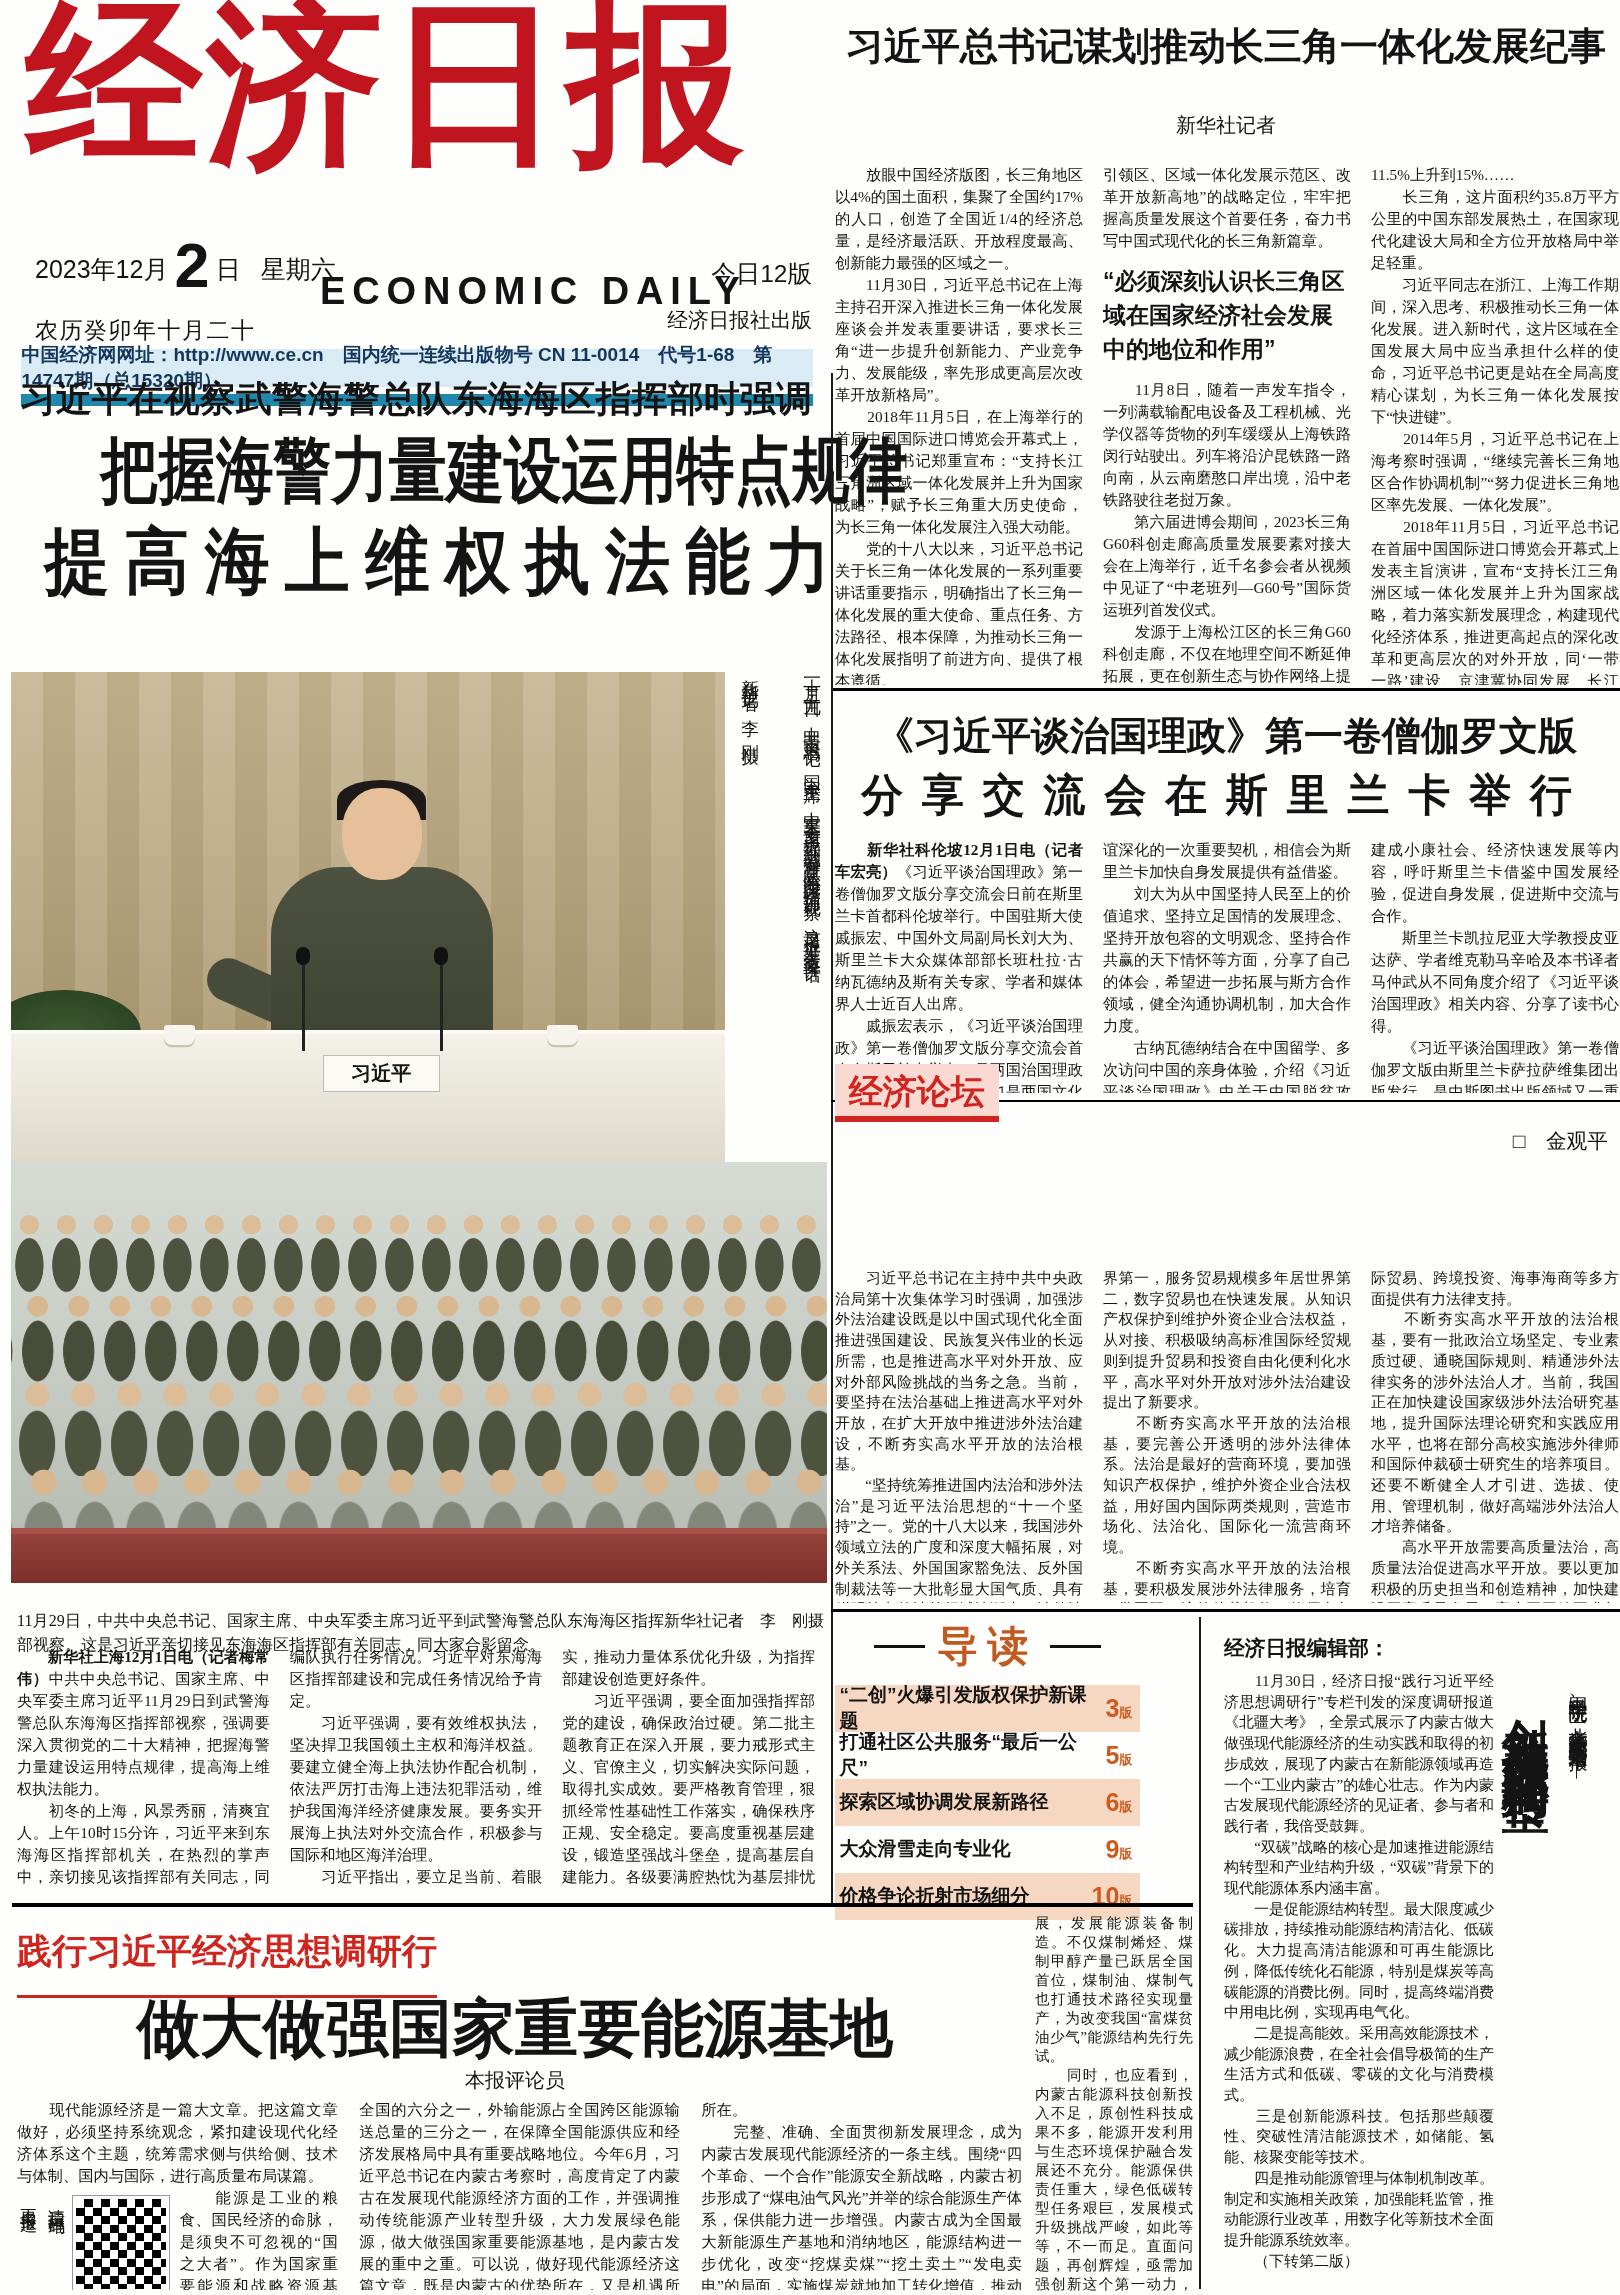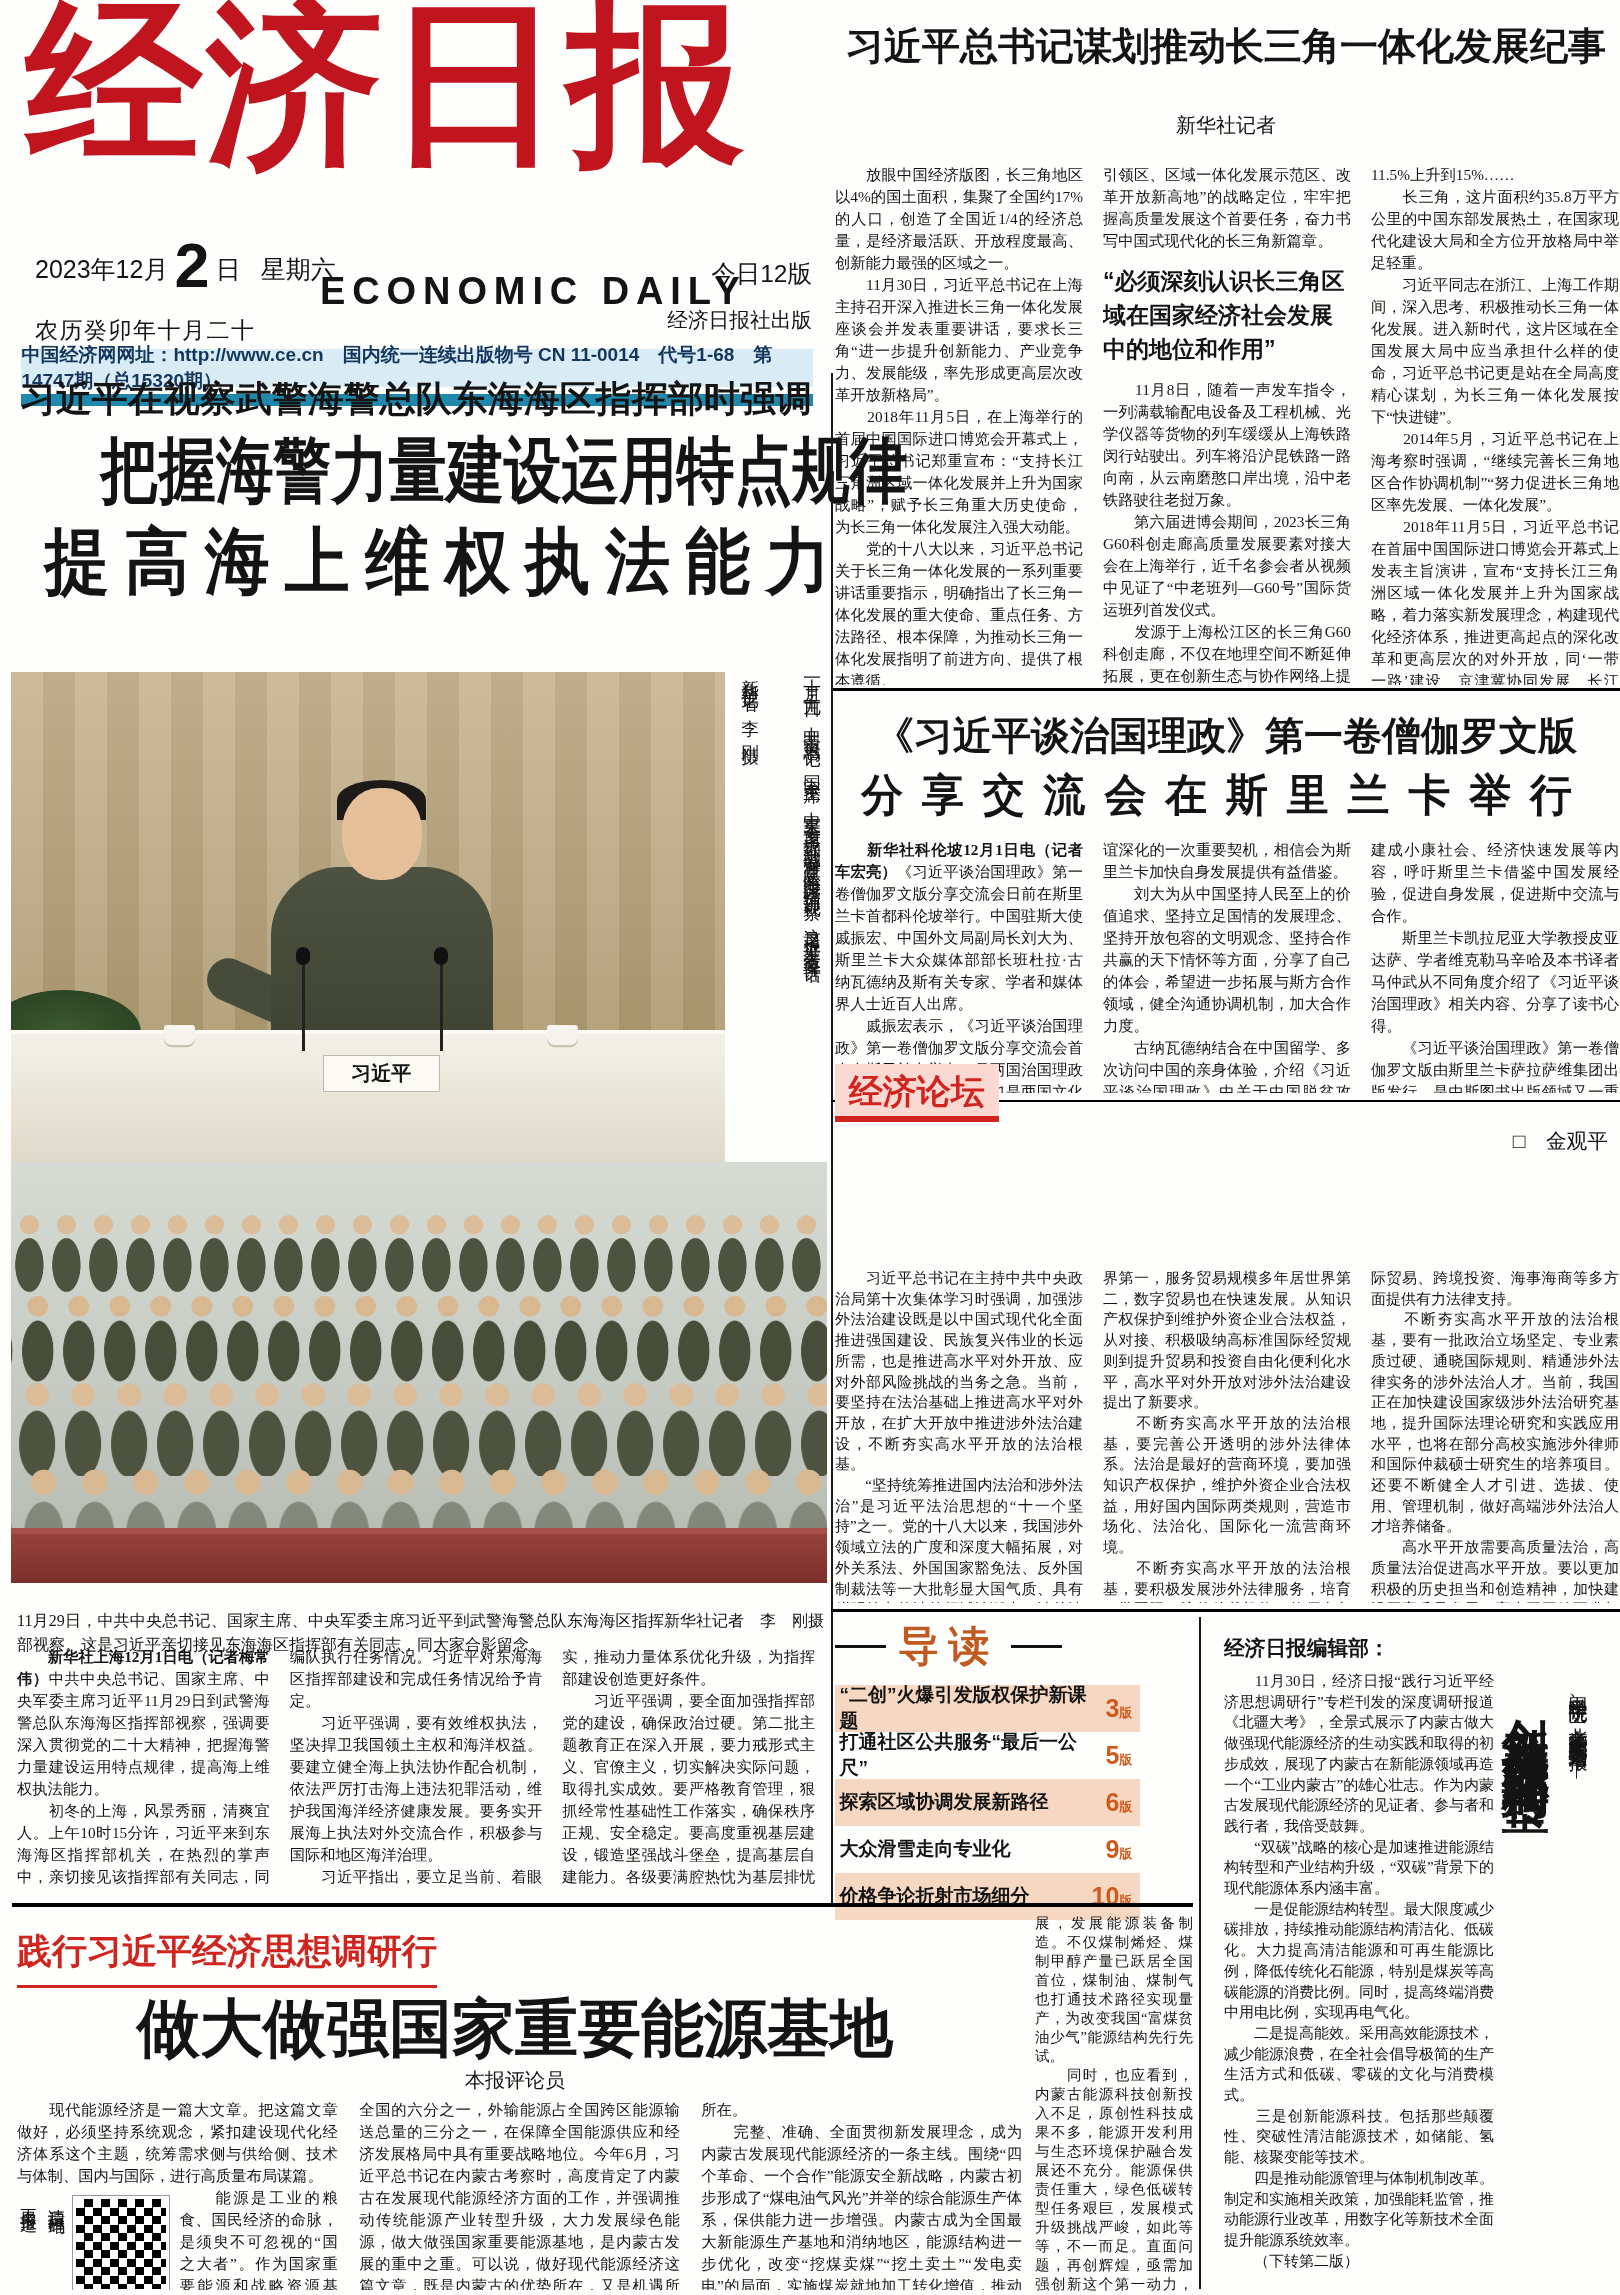--- a/index.html
+++ b/index.html
@@ -102,40 +102,40 @@
   .forum-badge{left:835px;top:1064px;font-size:34px;font-weight:900;color:#d0241e;background:#fad9d2;
                padding:4.6px 13.8px 1.5px;border-bottom:6.1px solid #d0241e;}
   .forum-author{left:1348px;top:1127px;width:260px;text-align:right;font-size:20.7px;}
   .forum-title{left:831px;top:1179px;width:790px;font-size:51px;}
   .forum-cols{left:835px;top:1268px;width:784px;height:335px;gap:20px;}
   .forum-cols .col{font-size:15px;line-height:20.7px;}
   #rule-forum{left:831px;top:1609px;width:790px;height:3.1px;}
 
   
   .daodu{left:835px;top:1619px;width:305px;}
-  .daodu-head{display:flex;align-items:center;justify-content:flex-start;gap:12.3px;margin-bottom:10.7px;}
+  .daodu-head{display:flex;align-items:center;justify-content:center;gap:12.3px;margin-bottom:10.7px;}
   .daodu-line{width:51px;height:2.3px;background:#111;}
   .daodu-title{font-size:41px;font-weight:900;color:#c05a20;letter-spacing:9.2px;}
   .daodu-item{height:47px;display:flex;align-items:center;justify-content:space-between;
               padding:0 7.7px 0 4.6px;font-size:19px;font-weight:900;}
   .daodu-item.alt{background:#f6d8c2;}
   .page-num{color:#cf5a1d;font-size:25px;font-weight:bold;white-space:nowrap;}
   .page-num .ban{font-size:13px;}
 
   
   #rule-vletter{left:1199px;top:1617px;width:1.5px;height:672px;background:#1a1a1a;}
   .letter-salut{left:1224px;top:1634px;font-size:20.7px;font-weight:bold;}
   .letter-body{left:1224px;top:1671px;width:270px;height:619px;font-size:15px;line-height:20.7px;overflow:hidden;}
   .letter-vtitle{left:1495px;top:1681px;height:597px;writing-mode:vertical-rl;font-size:47px;letter-spacing:7.7px;}
   .letter-vbyline{left:1565px;top:1681px;height:597px;writing-mode:vertical-rl;font-size:19px;letter-spacing:1.5px;}
 
   
   #rule-bottom{left:11.5px;top:1903px;width:1181px;height:3.8px;}
   .energy-kicker{left:17px;top:1928px;font-size:35px;font-weight:900;color:#d0241e;
-                 border-bottom:3.8px solid #d0241e;padding-bottom:10px;}
+                 border-bottom:3.8px solid #d0241e;padding-bottom:20px;}
   .energy-title{left:0;top:1986px;width:1030px;font-size:63px;}
   .energy-byline{left:0;top:2067px;width:1030px;font-size:20px;}
   .energy-cols{left:17px;top:2099px;width:1005px;height:191px;gap:21.4px;}
   .qr-wrap{float:left;width:152px;margin:9.2px 10.7px 0 0;display:flex;gap:6.1px;align-items:flex-start;}
   .qr-vtext{writing-mode:vertical-rl;font-size:17px;letter-spacing:2.3px;height:100px;}
   .qr{width:90px;height:90px;border:3.1px solid #fff;outline:0.8px solid #999;
       background:repeating-conic-gradient(#000 0% 25%,#fff 0% 50%) 0 0/17px 17px;}
   .energy-col4{left:1035px;top:1914px;width:158px;height:377px;font-size:14.5px;line-height:19px;overflow:hidden;}
 </style>
 </head>

